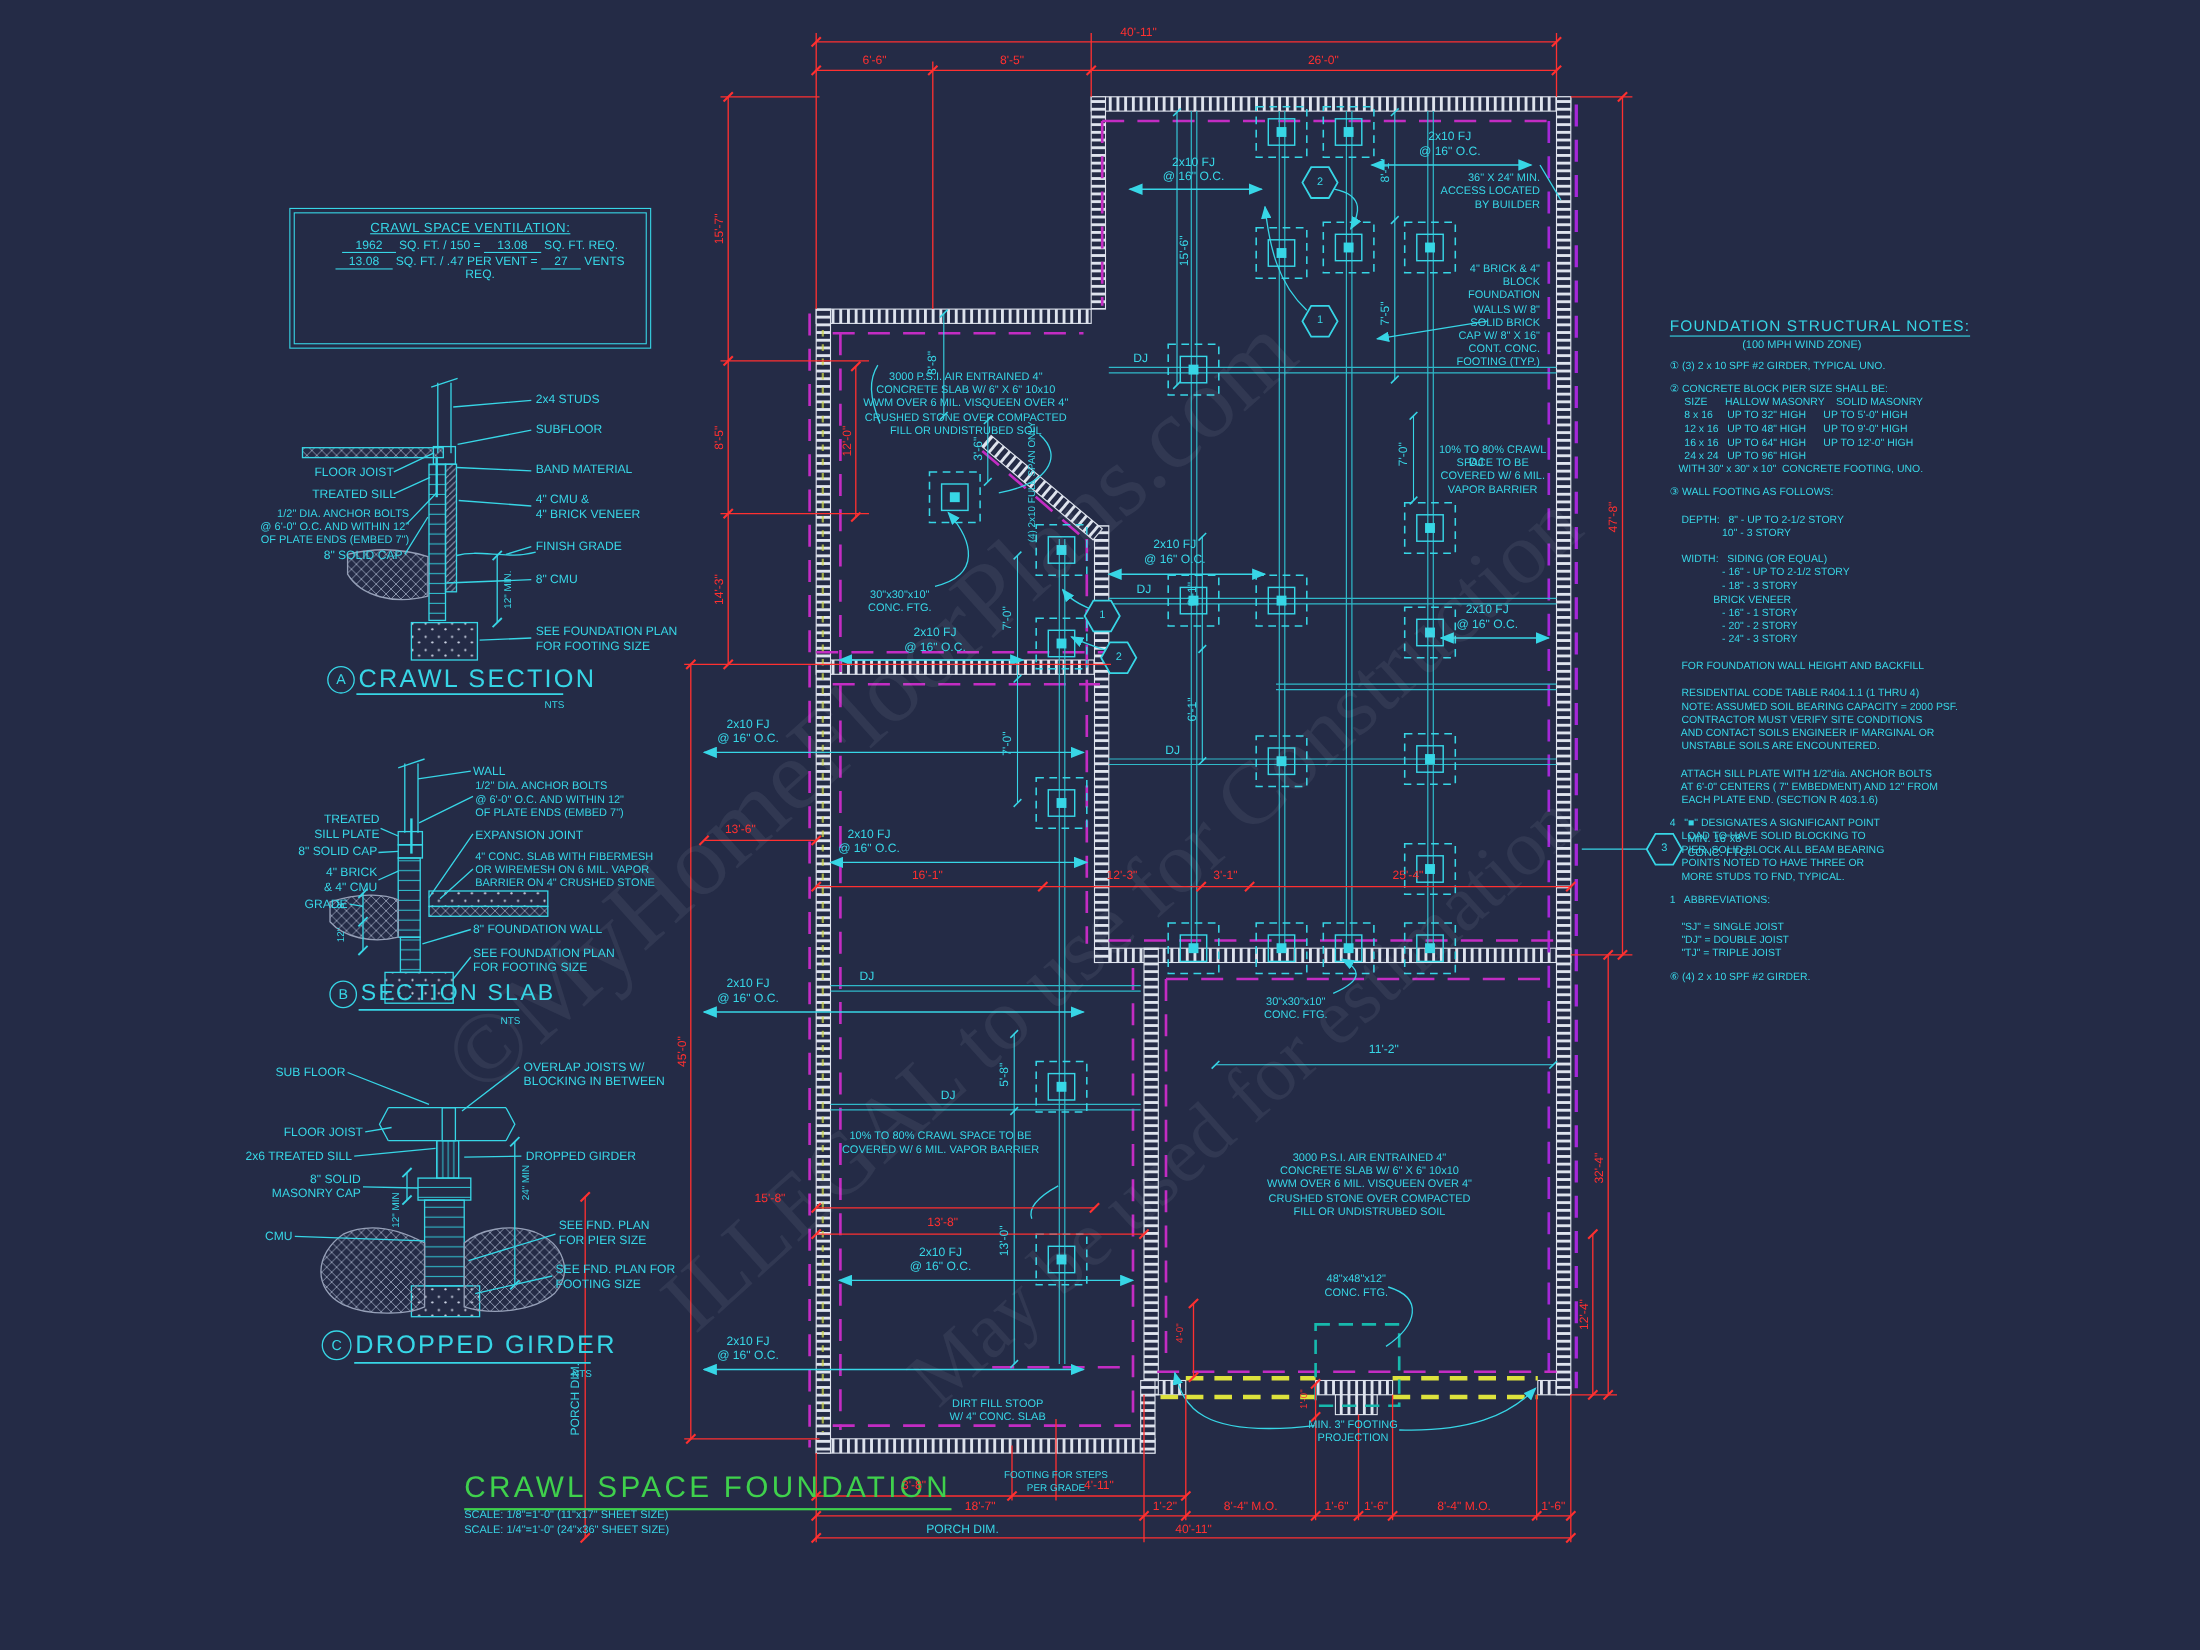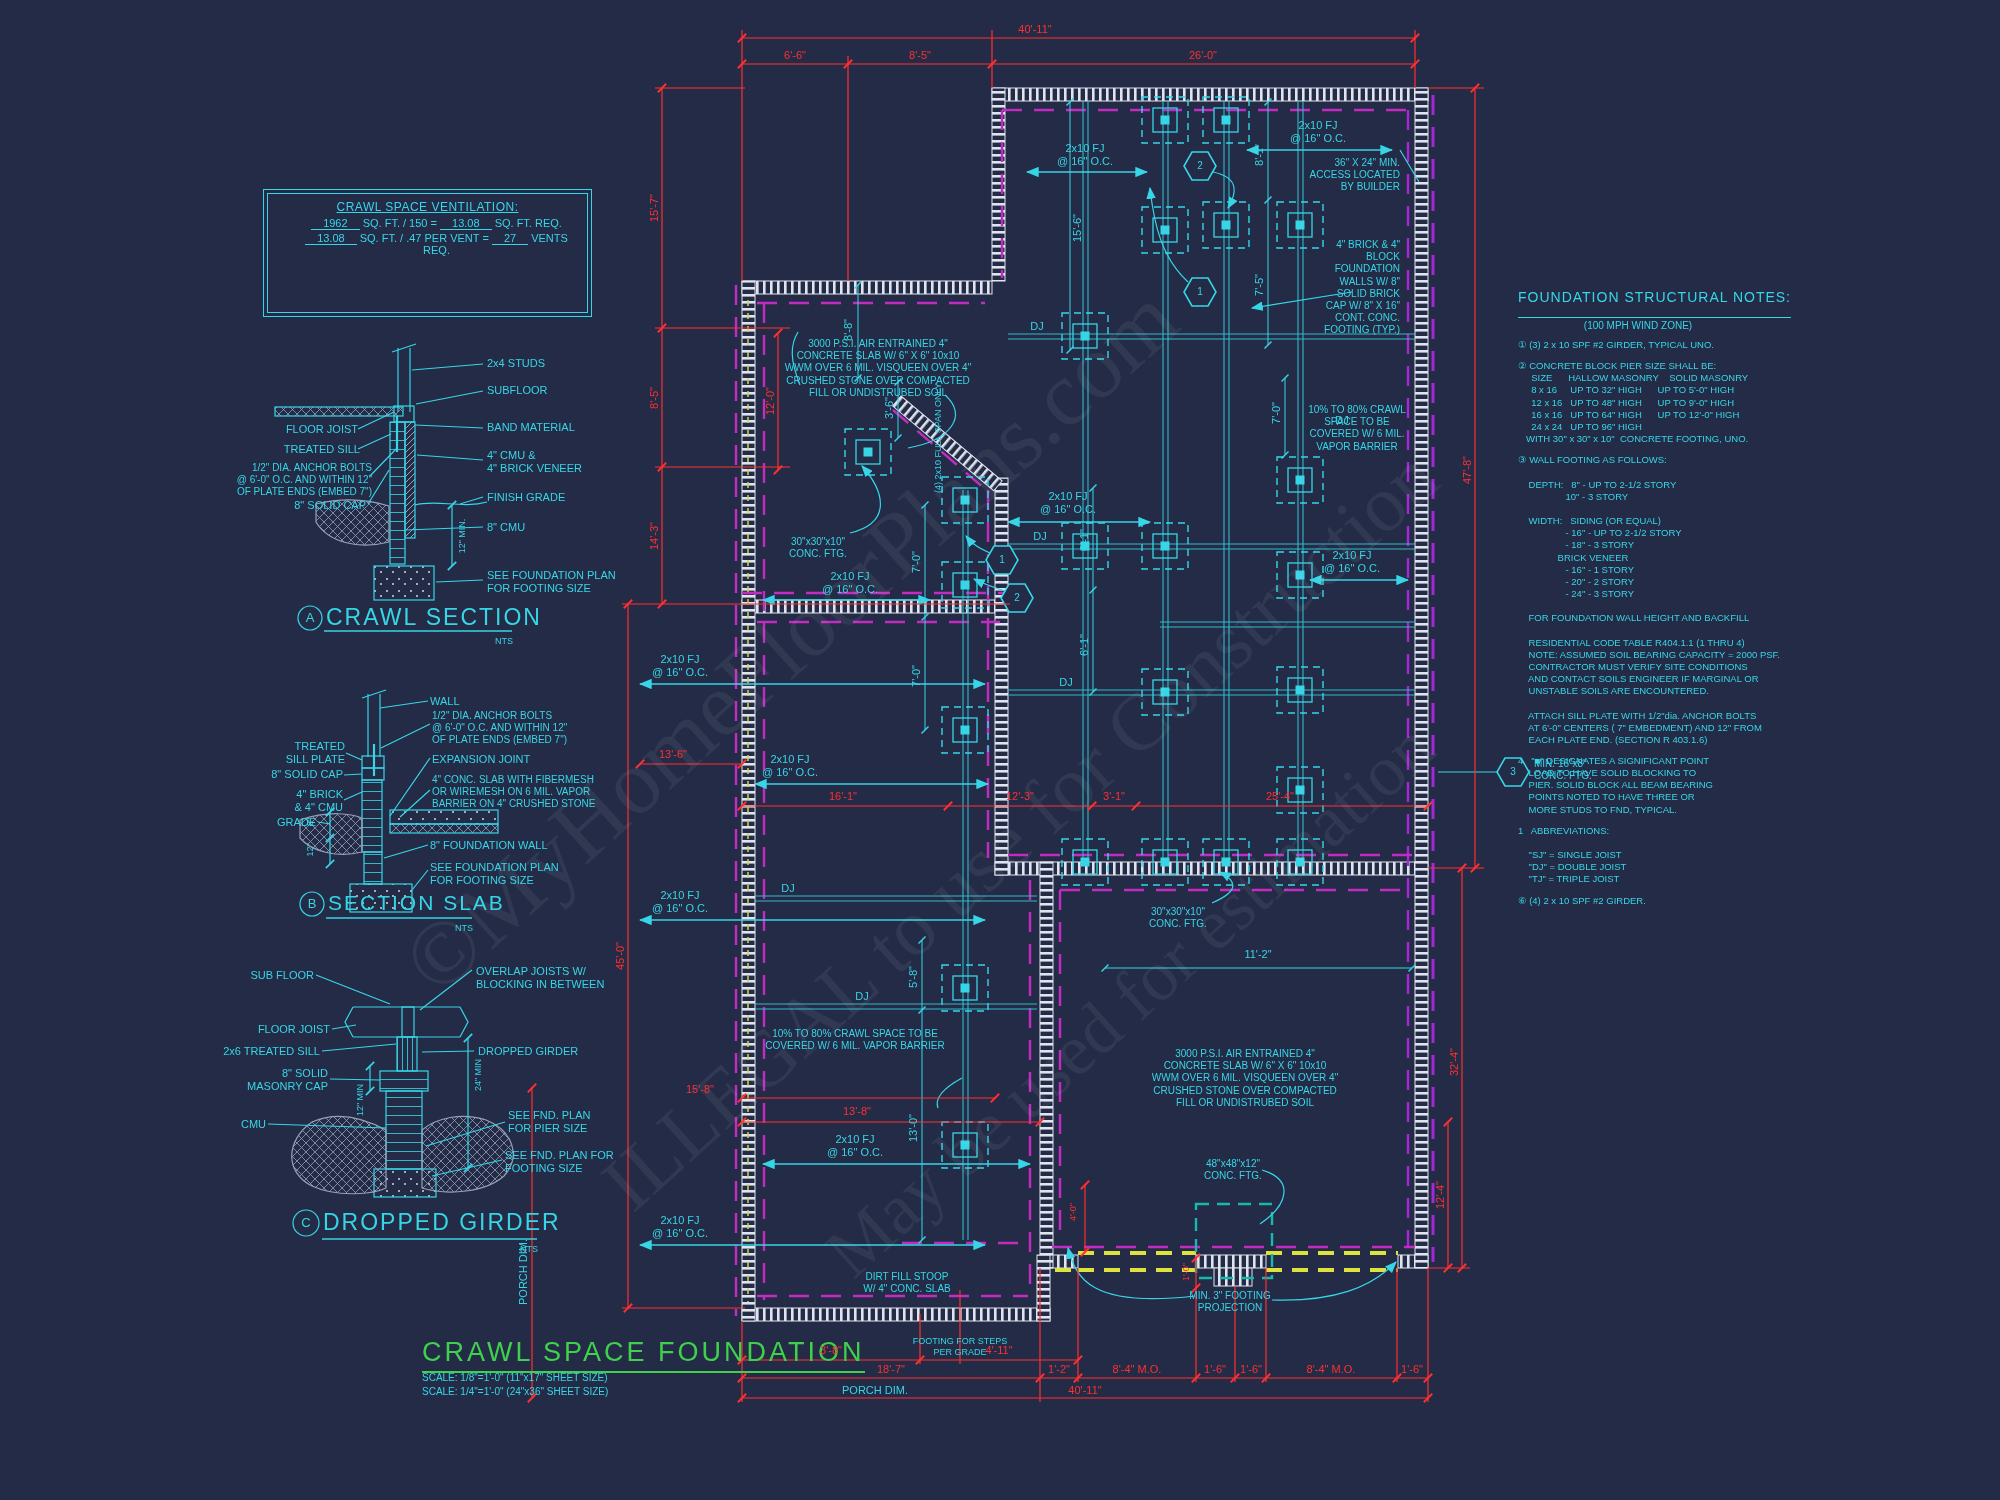--- a/index.html
+++ b/index.html
@@ -12,21 +12,21 @@
   .c{transform:translate(-50%,-50%);text-align:center;}
   .v{transform:translate(-50%,-50%) rotate(-90deg);white-space:nowrap;}
   .e{transform:translate(-100%,-50%);text-align:right;}
   .m{transform:translate(0,-50%);}
   .pre{white-space:pre;}
   .s9{font-size:9px;}.s10{font-size:10px;}.s13{font-size:13px;}
   .s14{font-size:14px;}
   .wm{position:absolute;font-family:"Liberation Serif",serif;color:rgba(205,214,235,0.08);
       font-size:92px;white-space:nowrap;z-index:1;transform-origin:center;}
   .title-u{border-bottom:2px solid #3fd14c;padding-bottom:2px;letter-spacing:3px;}
-  .nt-title{border-bottom:1.5px solid #37d6e6;padding-bottom:12px;letter-spacing:1px;}
+  .nt-title{border-bottom:1.5px solid #37d6e6;padding-bottom:1px;letter-spacing:1px;}
   .ventbox{position:absolute;left:263px;top:189px;width:327px;height:126px;
            border:1.5px solid #37d6e6;z-index:5;text-align:center;}
   .ventbox .inner{position:absolute;inset:3px;border:1px solid #37d6e6;padding:6px 10px;color:#37d6e6;}
   .uv{border-bottom:1px solid #37d6e6;padding:0 12px;}
   .vrow{margin:3px 0 0 18px;font-size:11px;}
   .nts-col{position:absolute;left:1518px;top:288px;width:300px;z-index:5;color:#37d6e6;}
   .nts-col p{margin:0 0 9px 0;font-size:9.5px;line-height:1.28;white-space:pre;}
 </style>
 </head>
 <body>

